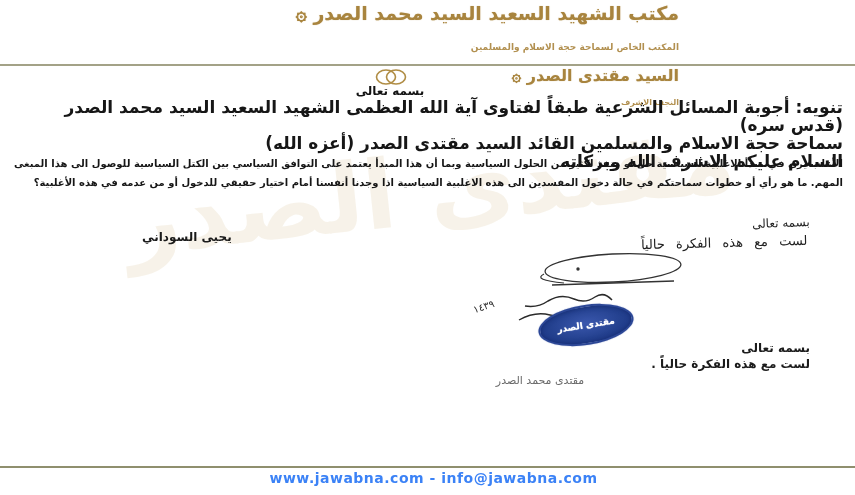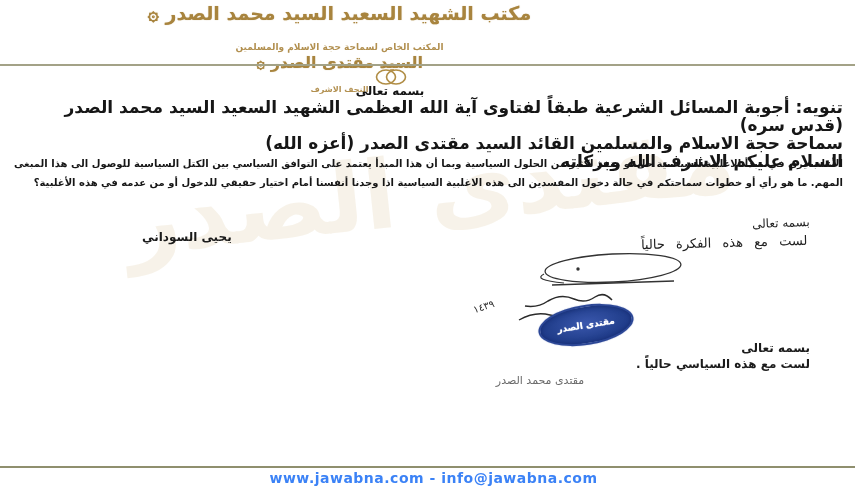--- a/index.html
+++ b/index.html
@@ -1,24 +1,24 @@
 <!DOCTYPE html>
 <html lang="ar"><head>
 <meta charset="utf-8">
 <style>
   html,body { margin:0; padding:0; background:#ffffff; }
   .page {
     position:relative; width:855px; height:495px; background:#ffffff;
     overflow:hidden; font-family:"DejaVu Sans", sans-serif; direction:rtl;
   }
   
-  .letterhead { position:absolute; top:2px; left:0; width:679px; text-align:center; color:#a8843e; }
+  .letterhead { position:absolute; top:2px; left:0; width:679px; text-align:right; color:#a8843e; }
   .lh1 { font-size:19px; font-weight:bold; letter-spacing:1px; text-shadow:0 0 1px rgba(176,141,69,.55); }
   .lh2 { font-size:9px;  font-weight:bold; margin-top:18px; color:#b29050; }
-  .lh3 { font-size:16px; font-weight:bold; margin-top:1px; text-shadow:0 0 1px rgba(176,141,69,.5); }
+  .lh3 { font-size:16px; font-weight:bold; margin-top:14px; text-shadow:0 0 1px rgba(176,141,69,.5); }
   .lh4 { font-size:8px;  font-weight:bold; margin-top:13px; color:#b29050; }
   .rule { position:absolute; left:0; width:855px; background:#a3a287; }
   .rule.top { top:64px; height:2px; }
   .rule.bottom { top:466px; height:2px; background:#8f8f6e; }
   .ornament { position:absolute; top:68px; left:373px; }
   
   .basmala { position:absolute; top:84px; left:0; width:780px; text-align:center;
              font-size:12px; font-weight:bold; color:#131313; }
   .notice  { position:absolute; top:98px; right:12px; left:12px; text-align:right;
              font-size:17px; font-weight:bold; color:#161616; line-height:18px; }
@@ -104,20 +104,20 @@
   </svg>
 
   <div class="hw-date">١٤٣٩</div>
 
   <div class="stamp">
     <span>مقتدى الصدر</span>
   </div>
 
   <div class="reply">
     <div>بسمه تعالى</div>
-    <div>لست مع هذه السياسي حالياً .</div>
+    <div>لست مع هذه الفكرة حالياً .</div>
   </div>
   <div class="reply-name">مقتدى محمد الصدر</div>
 
   <div class="rule bottom"></div>
   <div class="footer-text">www.jawabna.com - info@jawabna.com</div>
 
 </div>
 
 </body></html>

